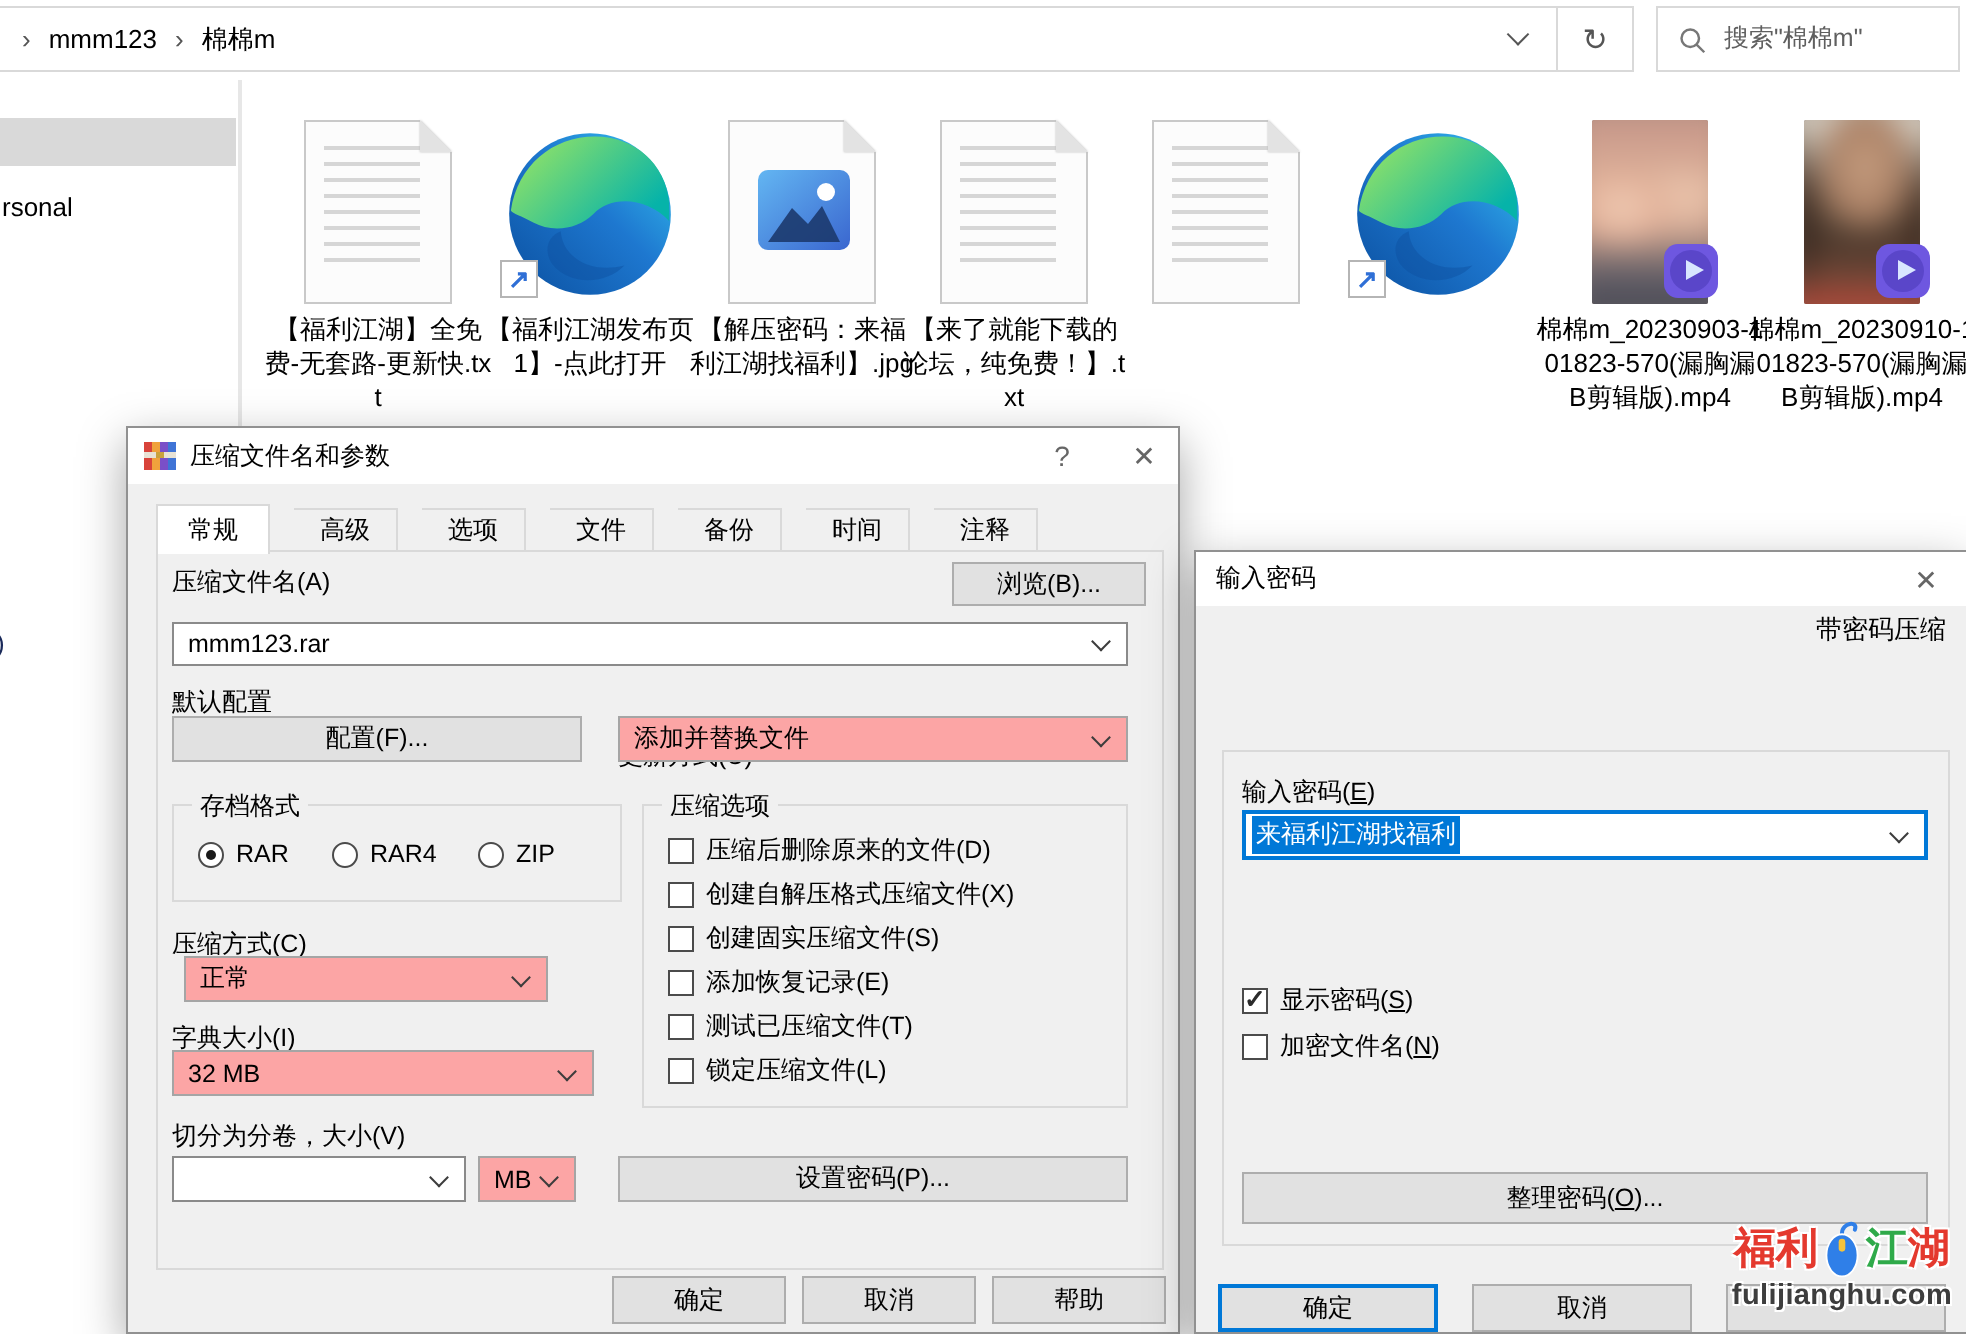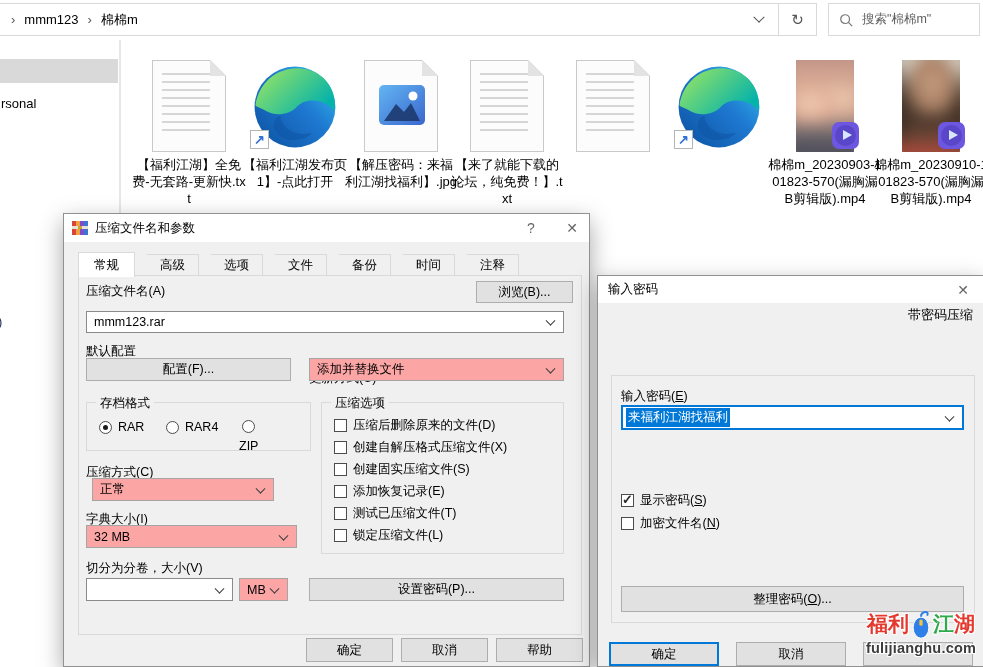--- a/index.html
+++ b/index.html
@@ -315,21 +315,21 @@
   <div class="group" style="left:22px; top:188px; width:225px; height:49px;">
     <span class="group-label">存档格式</span>
     <div class="row" style="left:12px; top:17px;">
       <span class="radio selected"></span>
       <span>RAR</span>
       </div>
     <div class="row" style="left:79px; top:17px;">
       <span class="radio"></span>
       <span>RAR4</span>
       </div>
-    <div class="row" style="left:152px; top:17px;flex-direction:column;">
+    <div class="row" style="left:152px; top:17px;">
       <span class="radio"></span>
       <span>ZIP</span>
       </div>
   </div>
 
   <div class="lbl" style="left:22px; top:250px;">压缩方式(C)</div>
   <div class="dropdown" style="left:28px; top:264px; width:182px; height:23px;">
     <span>正常</span>
       <span class="dd-chev"></span>
     </div>

